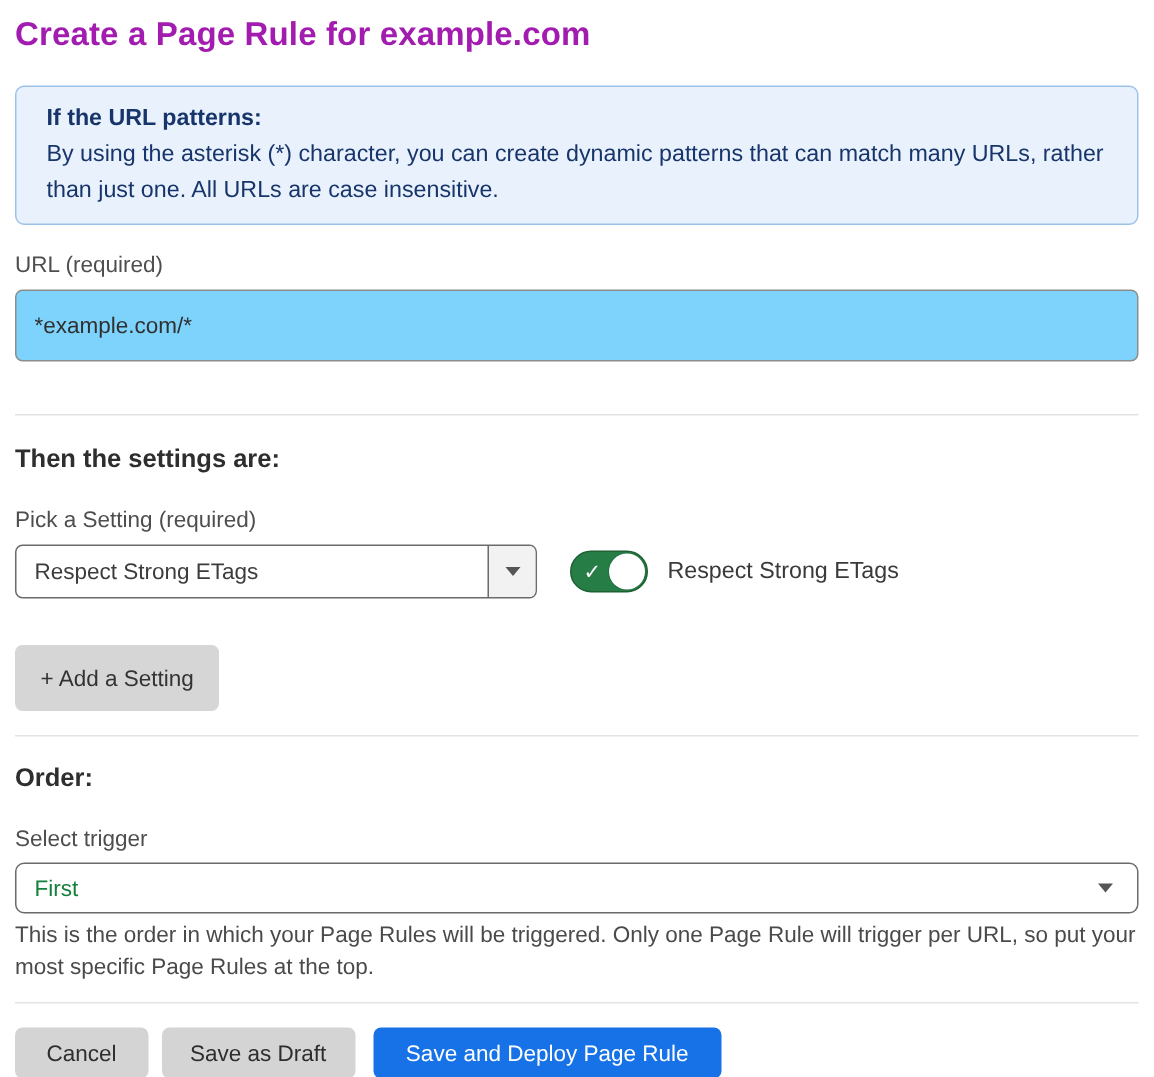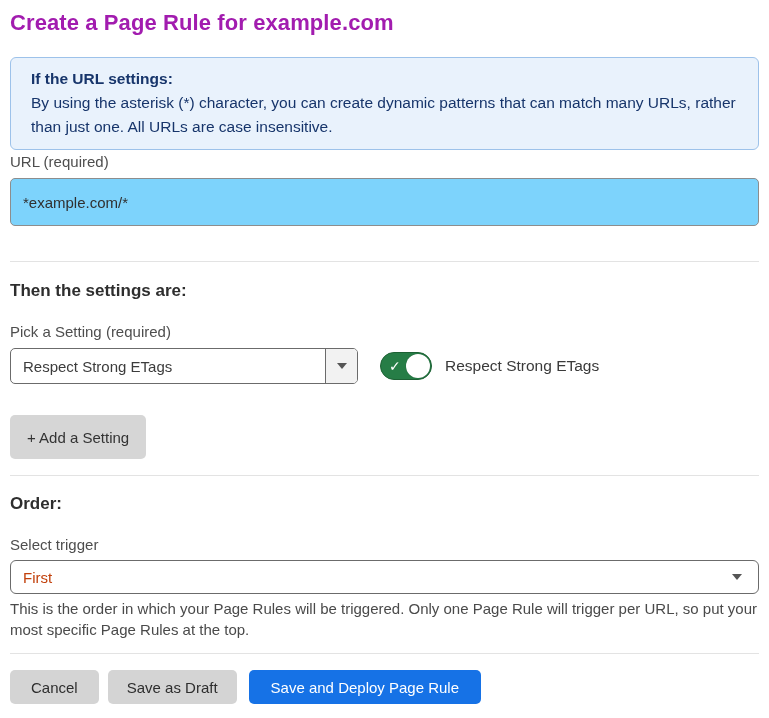--- a/index.html
+++ b/index.html
@@ -36,21 +36,21 @@
   }
   .info-box a.info-link {
     color: #1a6ee0;
     text-decoration: underline;
     cursor: pointer;
   }
   .field-label {
     display: block;
     font-size: 15px;
     color: #4e4e4e;
-    margin-top: 3px;
+    margin-top: 18px;
   }
   .url-input {
     display: block;
     width: 100%;
     height: 48px;
     margin-top: 8px;
     background: #7dd3fc;
     border: 1px solid #8d8d8d;
     border-radius: 5px;
     padding: 0 12px;
@@ -172,21 +172,21 @@
     width: 100%;
     height: 34px;
     border: 1px solid #6b6b6b;
     border-radius: 6px;
     background: #ffffff;
     display: flex;
     align-items: center;
     justify-content: space-between;
     padding: 0 16px 0 12px;
     font-size: 15px;
-    color: #c2410c;
+    color: #15803d;
     cursor: pointer;
   }
   .order-select-label { margin-top: 22px; }
   .help-text {
     margin-top: 4px;
     font-size: 15px;
     line-height: 21px;
     color: #4a4a4a;
   }
   .footer-row {
@@ -216,21 +216,21 @@
   }
 </style>
 </head>
 <body>
 
 
 
 <h1 class="page-title">Create a Page Rule for example.com</h1>
 
 <div class="info-box">
-  <div class="info-heading">If the URL settings:</div>
+  <div class="info-heading">If the URL patterns:</div>
   <div class="info-body">By using the asterisk (*) character, you can create dynamic patterns that can match many URLs, rather than just one. All URLs are case insensitive.</div>
 </div>
 
 <label class="field-label">URL (required)</label>
 <input class="url-input" type="text" value="*example.com/*" style="">
 
 <hr class="divider divider-1">
 
 <h2 class="section-heading">Then the settings are:</h2>
 

